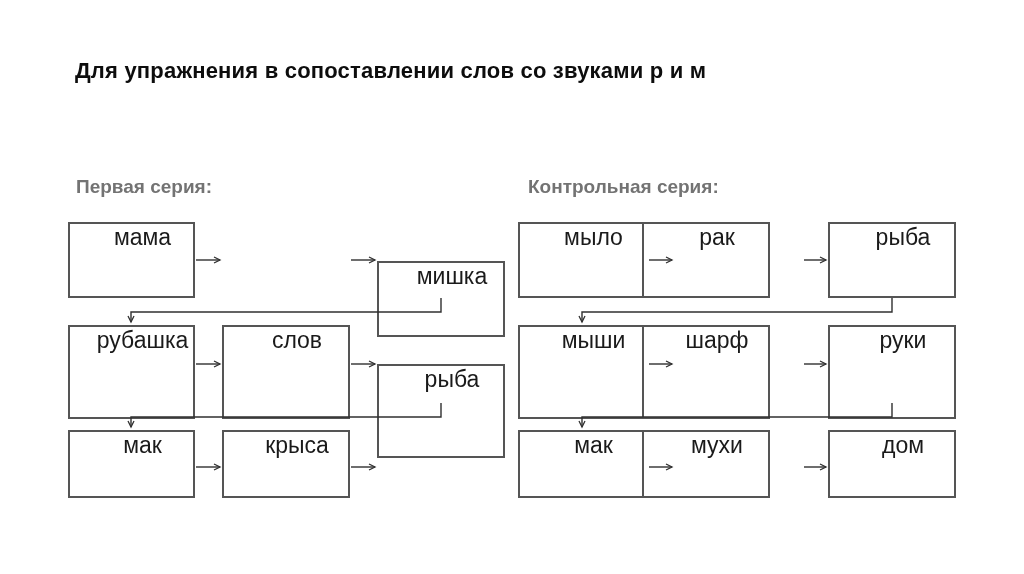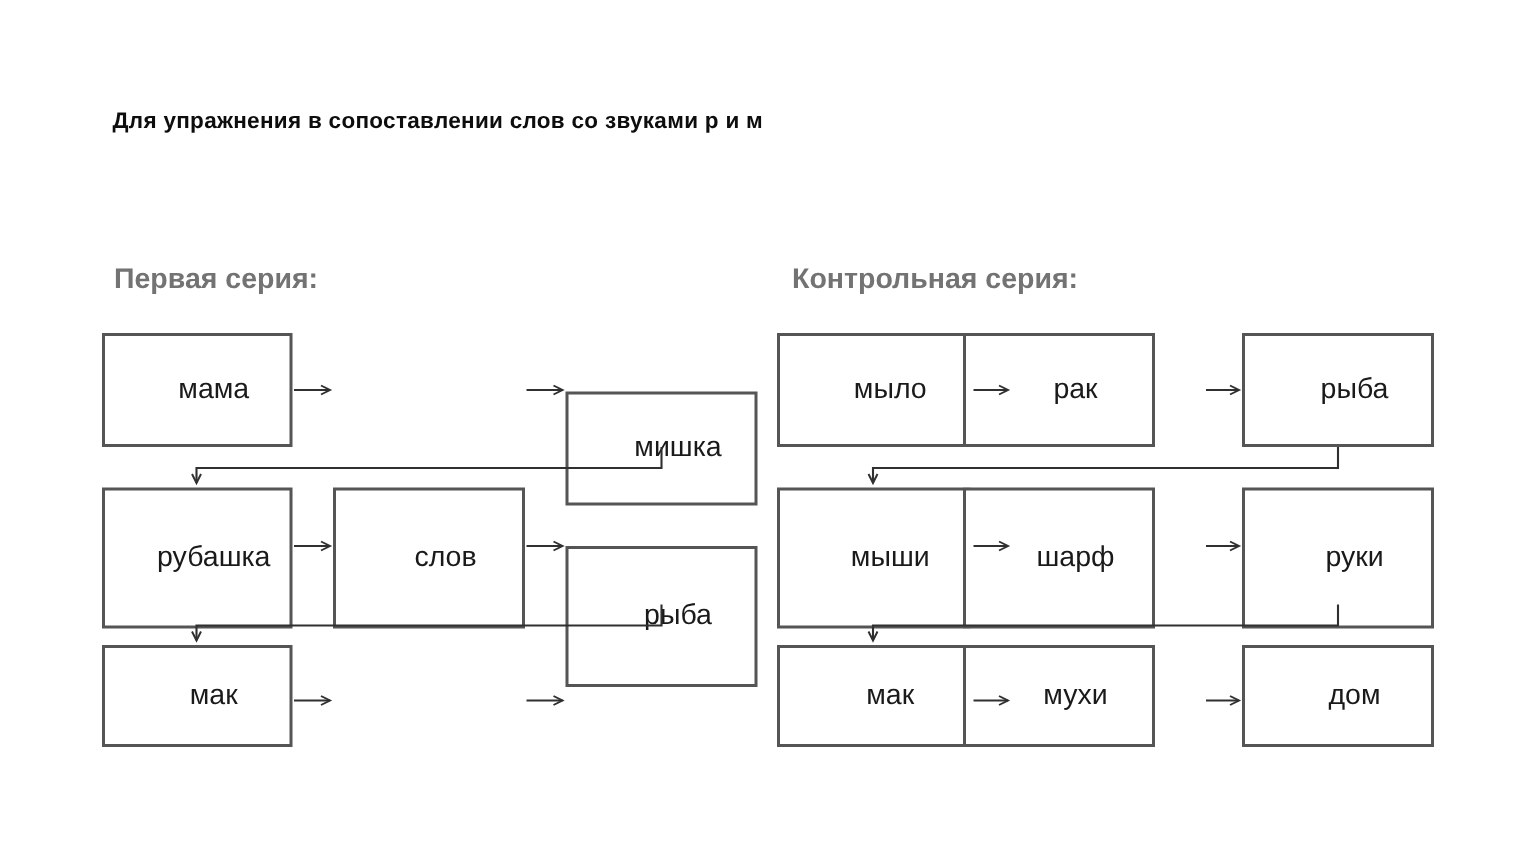--- a/index.html
+++ b/index.html
@@ -1,32 +1,32 @@
 <!DOCTYPE html>
 <html><head>
 <meta charset="utf-8">
 <style>
   html,body{margin:0;padding:0;background:#ffffff;}
   .slide{
     position:relative;width:1024px;height:574px;background:#ffffff;
     font-family:"Liberation Sans","DejaVu Sans",sans-serif;overflow:hidden;
   }
   .title{
-    position:absolute;left:75px;top:72px;width:860px;
-    font-size:15px;font-weight:700;color:#0d0d0d;letter-spacing:.2px;
+    position:absolute;left:75px;top:58px;width:860px;
+    font-size:22px;font-weight:700;color:#0d0d0d;letter-spacing:.2px;
   }
   .series-label{
     position:absolute;top:176px;font-size:19px;font-weight:700;color:#737373;
   }
   .series-label.first{left:76px;}
   .series-label.control{left:528px;}
   .box{
     position:absolute;box-sizing:border-box;border:2px solid #555555;background:#ffffff;
-    display:flex;align-items:center;justify-content:center;
-    font-size:19px;color:#1a1a1a;padding-left:22px;
+    display:flex;justify-content:center;
+    font-size:23px;color:#1a1a1a;padding-left:22px;
   }
   
   .s1c1{left:68px;width:127px;}  .s1c2{left:222px;width:128px;} .s1c3{left:377px;width:128px;margin-top:39px;}
   .s2c1{left:518px;width:129px;} .s2c2{left:642px;width:128px;} .s2c3{left:828px;width:128px;}
   .r1{top:222px;height:76px;} .r2{top:325px;height:94px;} .r3{top:430px;height:68px;}
   .arrows{position:absolute;left:0;top:0;pointer-events:none;}
   .arrow-line{stroke:#303030;stroke-width:1.4;fill:none;}
 </style>
 </head>
 <body>
@@ -48,20 +48,23 @@
       <span>рубашка</span>
     </div>
   <div class="box s1c2 r2">
       <span>слов</span>
     </div>
   <div class="box s1c3 r2">
       <span>рыба</span>
     </div>
   <div class="box s1c1 r3">
       <span>мак</span>
+    </div>
+  <div class="box s1c2 r3">
+      <span>крыса</span>
     </div>
 
   <div class="box s2c1 r1">
       <span>мыло</span>
     </div>
   <div class="box s2c2 r1">
       <span>рак</span>
     </div>
   <div class="box s2c3 r1">
       <span>рыба</span>

